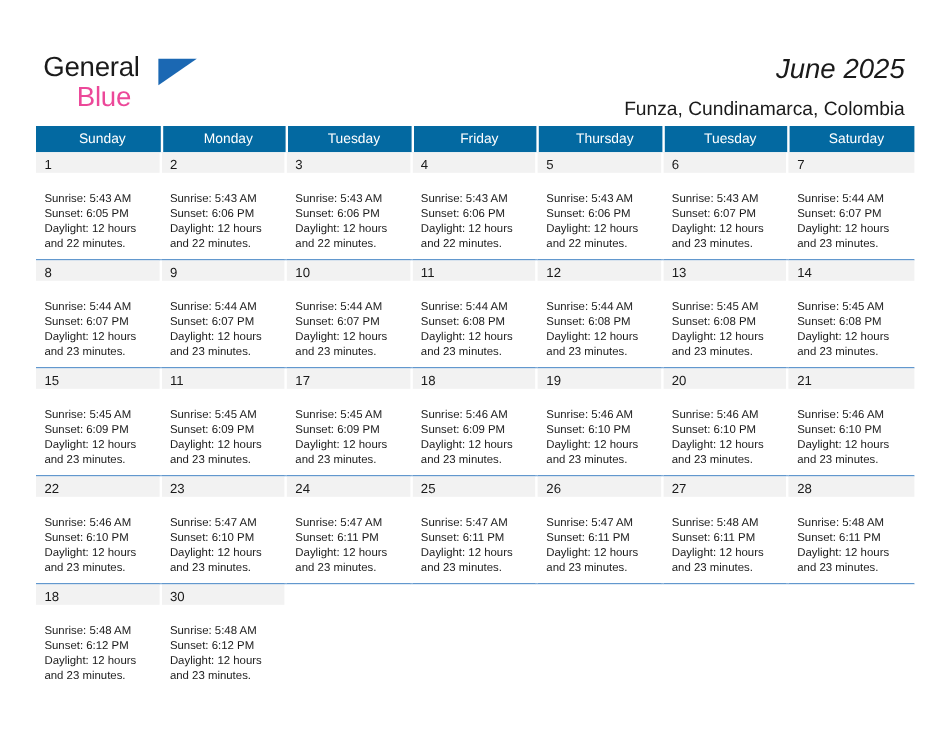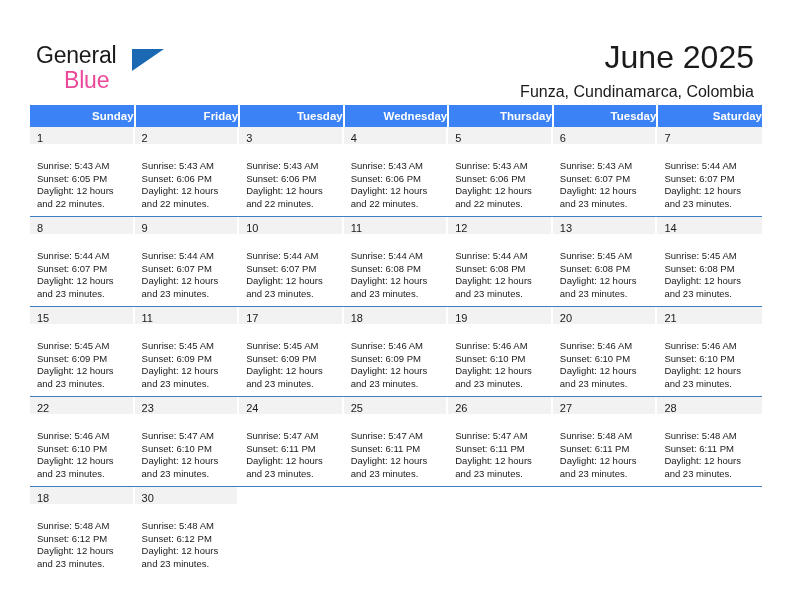--- a/index.html
+++ b/index.html
@@ -65,24 +65,25 @@
     color: #ec4899;
     font-family: "Liberation Sans", sans-serif;
   }
   .title-block {
     position: absolute;
     right: 38px;
     top: 28px;
     text-align: right;
   }
   .cal-title {
-    font-size: 32px;
+    font-size: 23px;
     color: #1a1a1a;
     line-height: 34px;
     white-space: nowrap;
+    font-style: italic;
   }
   .cal-subtitle {
     font-size: 16px;
     color: #1a1a1a;
     line-height: 20px;
     margin-top: 8px;
     white-space: nowrap;
   }
 
   
@@ -91,25 +92,25 @@
     left: 30px;
     top: 105px;
     width: 732px;
   }
   table.cal {
     border-collapse: collapse;
     width: 732px;
     table-layout: fixed;
   }
   table.cal th {
-    background: #3b82f6;
+    background: #0369a1;
     color: #ffffff;
     font-size: 11.5px;
-    font-weight: bold;
-    text-align: right;
+    font-weight: normal;
+    text-align: center;
     padding: 5px 0 5px 7px;
     height: 19px;
     border-right: 2px solid #ffffff;
     box-sizing: border-box;
     vertical-align: middle;
   }
   table.cal th:last-child { border-right: none; }
 
   table.cal td {
     width: 104.57px;
@@ -169,23 +170,23 @@
       <div class="cal-subtitle">Funza, Cundinamarca, Colombia</div>
     </div>
 
   </div>
 
   <div class="cal-wrap">
     <table class="cal">
       <thead>
         <tr>
           <th>Sunday</th>
+          <th>Monday</th>
+          <th>Tuesday</th>
           <th>Friday</th>
-          <th>Tuesday</th>
-          <th>Wednesday</th>
           <th>Thursday</th>
           <th>Tuesday</th>
           <th>Saturday</th>
         </tr>
       </thead>
       <tbody>
 
         <tr>
           <td>
             <div class="cell">

